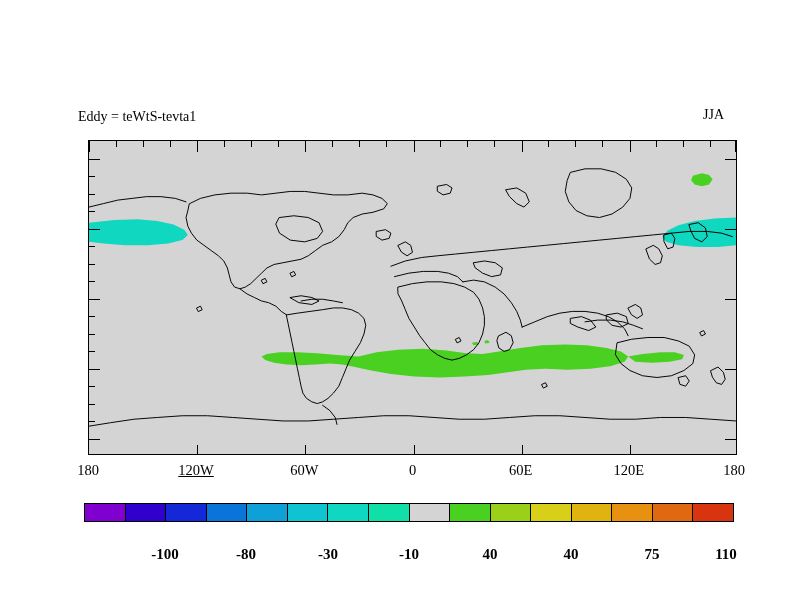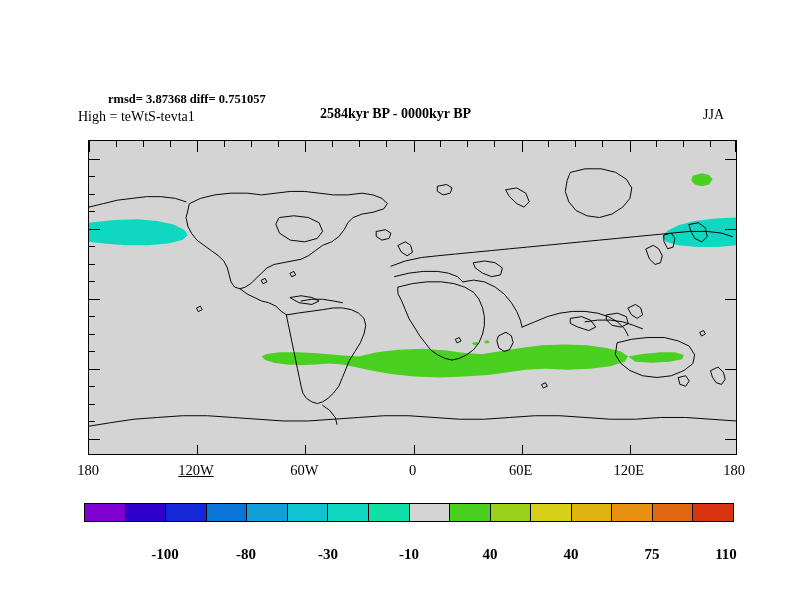--- a/index.html
+++ b/index.html
@@ -32,23 +32,21 @@
   #cbar div:last-child{border-right:none;}
   .clab{position:absolute;top:546px;font-size:15px;font-weight:bold;
         transform:translateX(-50%);}
 </style>
 </head>
 <body>
 
 <div id="root">
 
 
-  <div class="t" id="rmsd">rmsd= 3.87368 diff= 0.751057</div>
-  <div class="t" id="expt">High = teWtS-tevta1</div>
-  <div class="t" id="period">2584kyr BP - 0000kyr BP</div>
+  <div class="t" id="expt">Eddy = teWtS-tevta1</div>
   <div class="t" id="season">JJA</div>
 
   <div id="plotbox">
     <svg id="mapsvg" viewBox="0 0 360 180" preserveAspectRatio="none">
 
       <g>
         <path fill="#10d8c0" d="M0,47 L14,45.5 L27,45 L38,46 L47,48 L53,51 L55,54 L52,57 L44,59 L33,60 L20,60 L8,59 L0,58 Z"></path>
         <path fill="#10d8c0" d="M360,44 L348,44.5 L337,46 L328,48.5 L322,51.5 L319,55 L321,58 L328,60 L338,61 L350,61 L360,60 Z"></path>
         <path fill="#4ad020" d="M336,20 L341,18.5 L345,19.5 L347,22 L345,25 L341,26 L337,25 L335,22.5 Z"></path>
         <path fill="#4ad020" d="M150,124 L160,121.5 L172,120 L186,119.5 L199,120.5 L210,122 L219,122.5 L228,121 L240,119 L252,117.5

